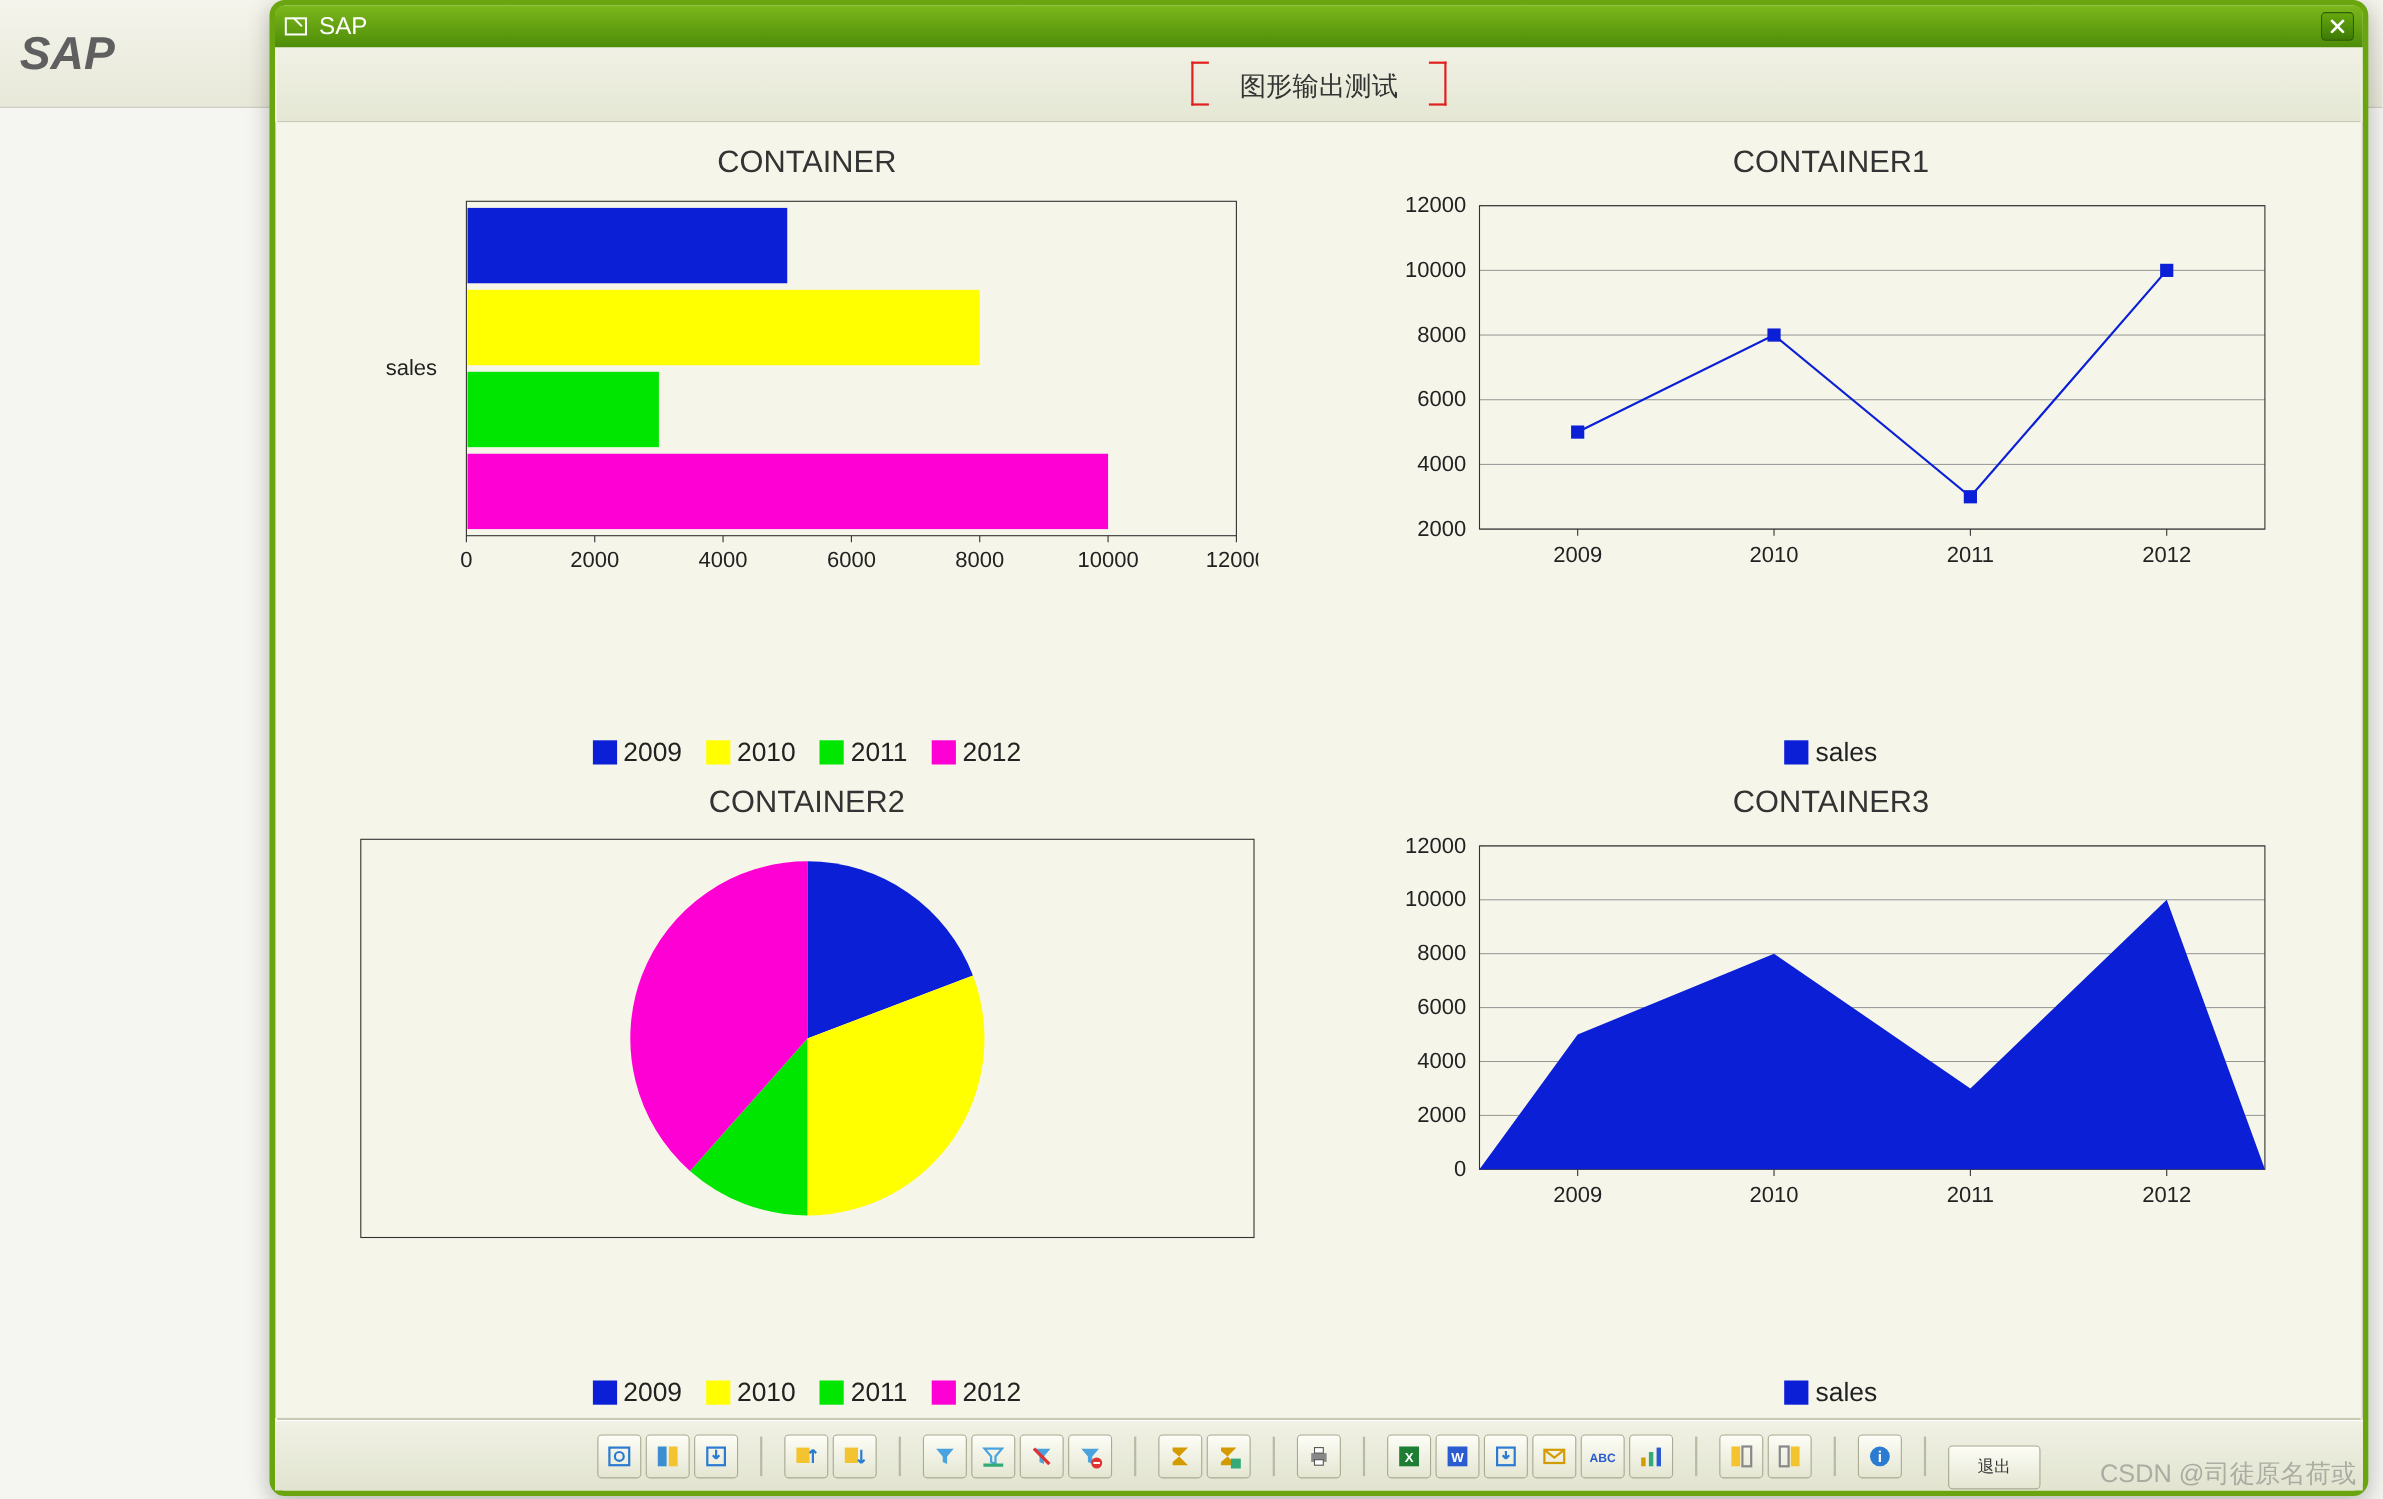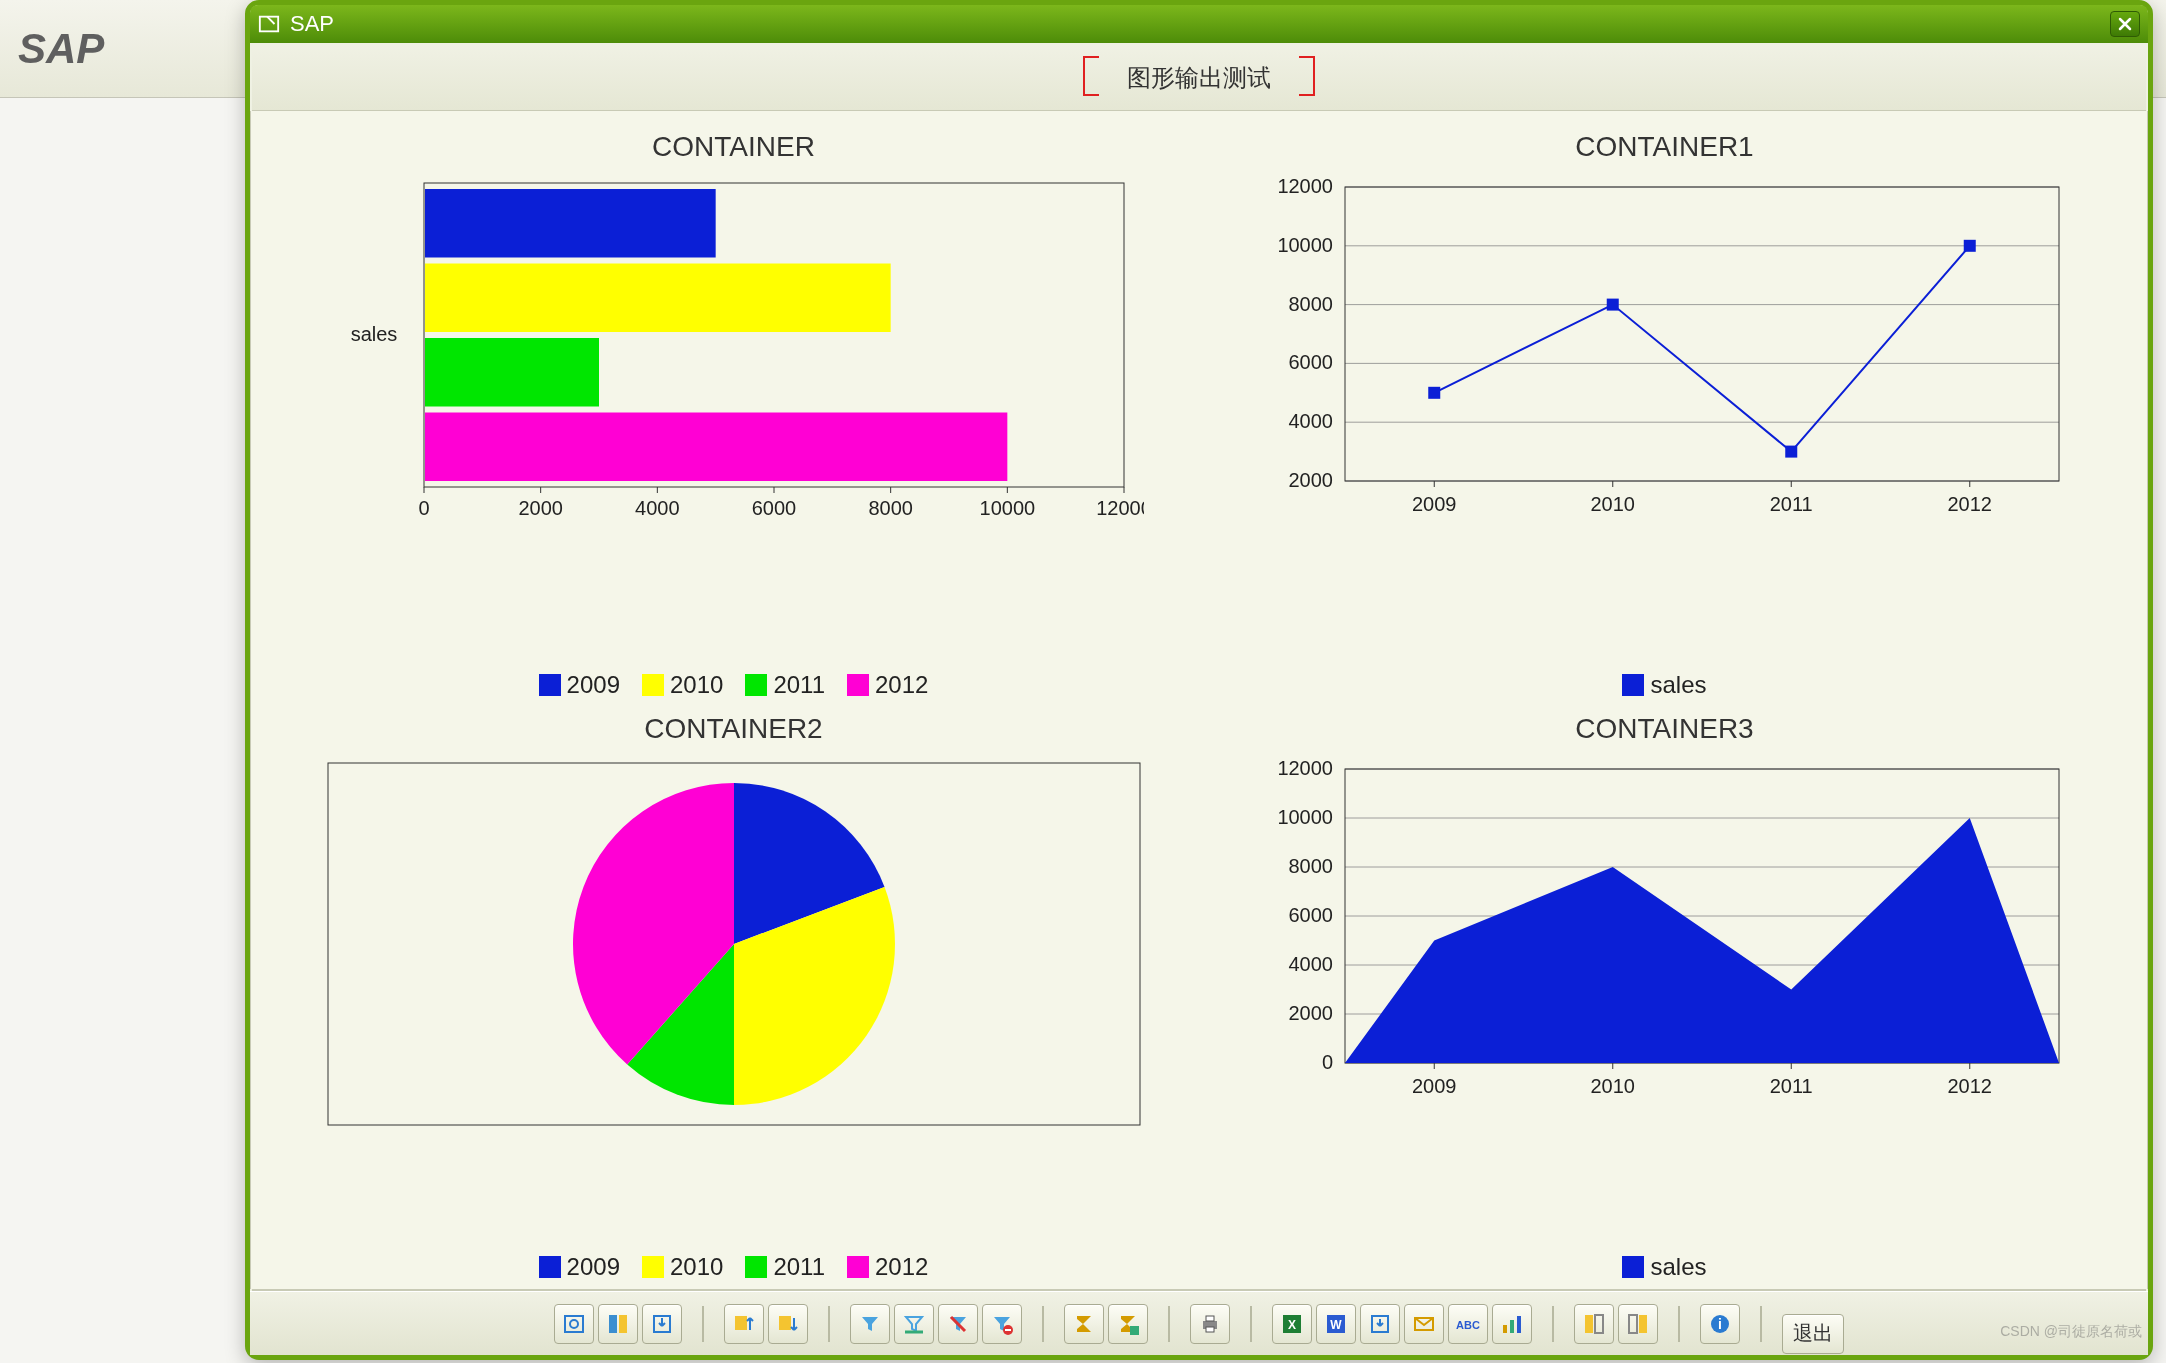--- a/index.html
+++ b/index.html
@@ -125,25 +125,25 @@
   .tb-btn {
     width: 40px; height: 40px;
     background: linear-gradient(#fdfdf6, #e4e6d2);
     border: 1px solid #a9ab92;
     border-radius: 4px;
     display:flex; align-items:center; justify-content:center;
     cursor:pointer;
     box-shadow: inset 0 1px 0 #fff;
   }
   .tb-btn svg { width: 24px; height: 24px; }
-  .tb-btn.text { width: auto; padding: 0 10px; font-size:20px; color:#333;margin-top:20px; }
+  .tb-btn.text { width: auto; padding: 0 26px; font-size:15px; color:#333;margin-top:20px; }
 
   .watermark {
-    position:absolute; right: 6px; bottom: 14px;
-    color: rgba(100,100,100,0.45); font-size: 14px;
+    position:absolute; right: 6px; bottom: 0;
+    color: rgba(100,100,100,0.45); font-size: 23px;
     pointer-events:none;
   }
 </style>
 </head>
 <body>
 
 <div class="outer-header">
   <span class="sap-logo">SAP</span>
 </div>
 

